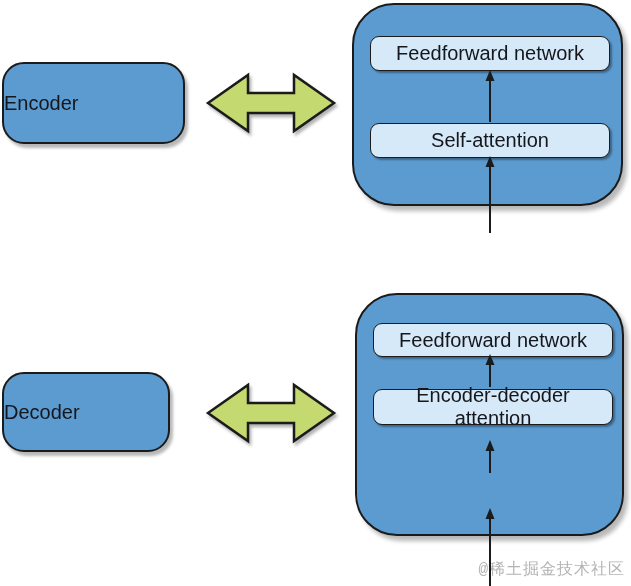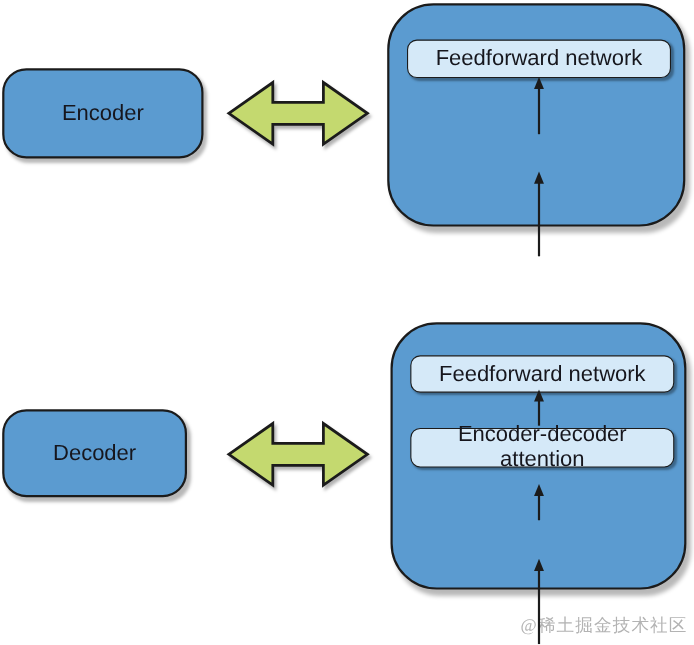--- a/index.html
+++ b/index.html
@@ -10,21 +10,21 @@
     overflow:hidden;
     font-family:"Liberation Sans","DejaVu Sans",sans-serif;
     color:#16161d;
   }
   
   .node{
     position:absolute;
     background:#5b9bd0;
     border:2px solid #1b1b1b;
     border-radius:22px;
-    display:flex;align-items:center;justify-content:center;
+    display:flex;align-items:center;justify-content:flex-start;
     font-size:20px;
     box-shadow:3px 4px 3px rgba(0,0,0,0.28);
     box-sizing:border-box;
   }
   .node.encoder{left:2px;top:62px;width:183px;height:82px;}
   .node.decoder{left:2px;top:372px;width:168px;height:80px;}
 
   
   .container{
     position:absolute;
@@ -69,39 +69,42 @@
   }
   .overlay line{stroke:#1b1b1b;stroke-width:2;}
   .overlay polygon{fill:#1b1b1b;}
 
   .watermark{
     position:absolute;
     right:6px;bottom:6px;
     font-size:16px;
     color:#b3b3b3;
     letter-spacing:1px;
-    font-family:Liberation Serif, serif;
+    font-family:Liberation Mono, monospace;
   }
 </style>
 </head>
 <body>
 
 <div class="canvas">
 
   <div class="node encoder">
     <span>Encoder</span>
   </div>
 
   <svg class="darrow" style="left:206px;top:72px;" viewBox="0 0 130 62" aria-hidden="true">
     <polygon points="2,31 42,3 42,21 88,21 88,3 128,31 88,59 88,41 42,41 42,59"></polygon>
   </svg>
 
   <div class="container top">
     <div class="layer" style="top:31px;height:35px;">
       <span>Feedforward network</span>
+    </div>
+    <div class="layer" style="top:118px;height:35px;">
+      <span>Self-attention</span>
     </div>
   </div>
 
   <div class="node decoder">
     <span>Decoder</span>
   </div>
 
   <svg class="darrow" style="left:206px;top:382px;" viewBox="0 0 130 62" aria-hidden="true">
     <polygon points="2,31 42,3 42,21 88,21 88,3 128,31 88,59 88,41 42,41 42,59"></polygon>
   </svg>

